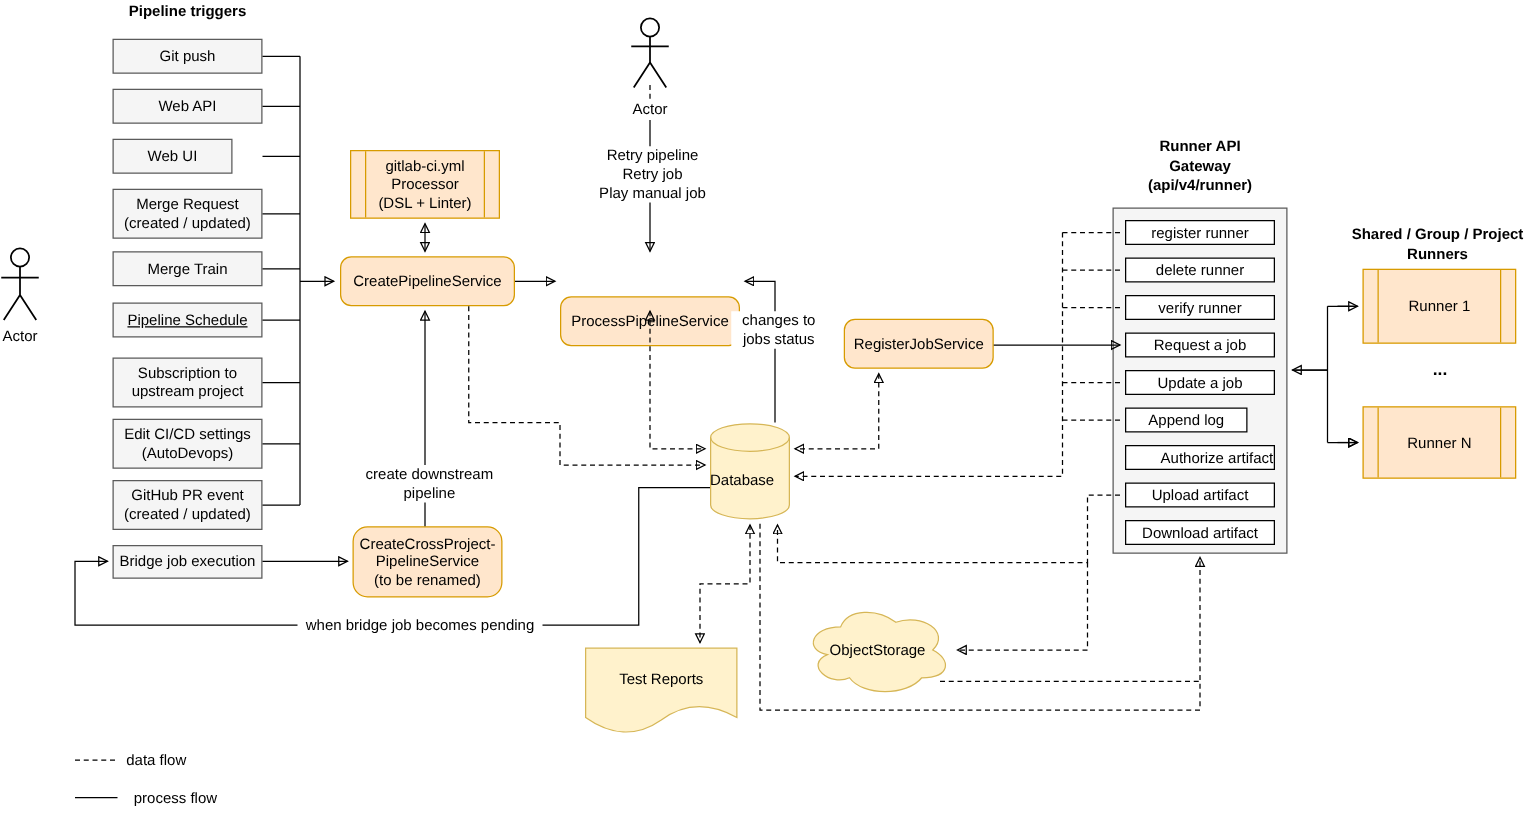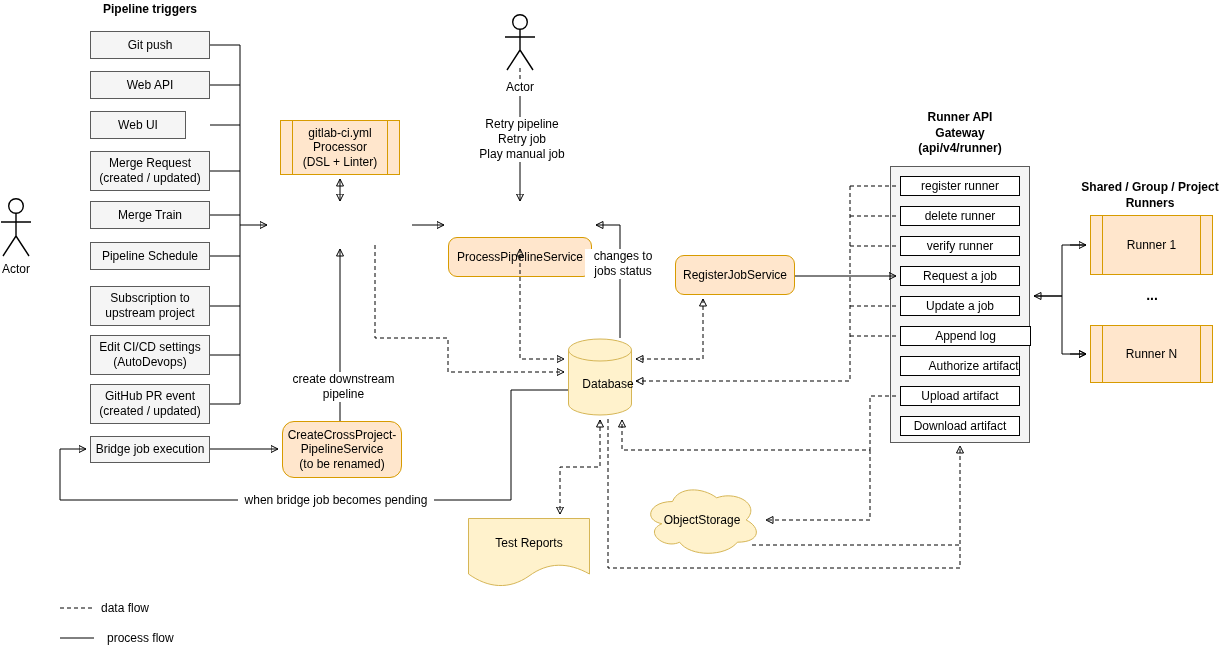--- a/index.html
+++ b/index.html
@@ -66,48 +66,49 @@
   <div class="plain" style="left:-2px;top:262px;width:36px;text-align:center;">Actor</div>
   <div class="plain" style="left:500px;top:80px;width:40px;text-align:center;">Actor</div>
   <div class="hdr" style="left:1132px;top:286px;width:40px;font-size:14px;">...</div>
 
   <div class="node trigger" style="left:90px;top:31px;width:120px;height:28px;">Git push</div>
   <div class="node trigger" style="left:90px;top:71px;width:120px;height:28px;">Web API</div>
   <div class="node trigger" style="left:90px;top:111px;width:96px;height:28px;">Web UI</div>
   <div class="node trigger" style="left:90px;top:151px;width:120px;height:40px;">Merge Request
 (created / updated)</div>
   <div class="node trigger" style="left:90px;top:201px;width:120px;height:28px;">Merge Train</div>
-  <div class="node trigger" style="left:90px;top:242px;width:120px;height:28px;">Pipeline Schedule</div>
+  <div class="node trigger" style="left:90px;top:242px;width:120px;height:28px;text-decoration:underline;">Pipeline Schedule</div>
   <div class="node trigger" style="left:90px;top:286px;width:120px;height:40px;">Subscription to
 upstream project</div>
   <div class="node trigger" style="left:90px;top:335px;width:120px;height:40px;">Edit CI/CD settings
 (AutoDevops)</div>
   <div class="node trigger" style="left:90px;top:384px;width:120px;height:40px;">GitHub PR event
 (created / updated)</div>
   <div class="node trigger" style="left:90px;top:436px;width:120px;height:27px;">Bridge job execution</div>
 
   <div class="node process" style="left:280px;top:120px;width:120px;height:55px;">gitlab-ci.yml
 Processor
 (DSL + Linter)</div>
+  <div class="node orange" style="left:272px;top:205px;width:140px;height:40px;">CreatePipelineService</div>
   <div class="node orange" style="left:448px;top:205px;width:144px;height:40px;margin-top:32px;">ProcessPipelineService</div>
   <div class="node orange" style="left:675px;top:255px;width:120px;height:40px;">RegisterJobService</div>
   <div class="node orange" style="left:282px;top:421px;width:120px;height:57px;border-radius:12px;">CreateCrossProject-
 PipelineService
 (to be renamed)</div>
-  <div class="plain" style="left:568px;top:377px;width:80px;text-align:center;">Database</div>
+  <div class="plain" style="left:568px;top:377px;width:80px;text-align:left;">Database</div>
   <div class="plain" style="left:468px;top:536px;width:122px;text-align:center;">Test Reports</div>
   <div class="plain" style="left:643px;top:513px;width:118px;text-align:center;">ObjectStorage</div>
 
   <div class="gateway" style="left:890px;top:166px;width:140px;height:277px;"></div>
   <div class="node gw-item" style="left:900px;top:176px;width:120px;height:20px;">register runner</div>
   <div class="node gw-item" style="left:900px;top:206px;width:120px;height:20px;">delete runner</div>
   <div class="node gw-item" style="left:900px;top:236px;width:120px;height:20px;">verify runner</div>
   <div class="node gw-item" style="left:900px;top:266px;width:120px;height:20px;">Request a job</div>
   <div class="node gw-item" style="left:900px;top:296px;width:120px;height:20px;">Update a job</div>
-  <div class="node gw-item" style="left:900px;top:326px;width:131px;height:20px;">Append log</div>
+  <div class="node gw-item" style="left:900px;top:326px;width:98px;height:20px;">Append log</div>
   <div class="node gw-item" style="left:900px;top:356px;width:120px;height:20px;padding-left:27px;">Authorize artifact</div>
   <div class="node gw-item" style="left:900px;top:386px;width:120px;height:20px;">Upload artifact</div>
   <div class="node gw-item" style="left:900px;top:416px;width:120px;height:20px;">Download artifact</div>
 
   <div class="node process" style="left:1090px;top:215px;width:123px;height:60px;">Runner 1</div>
   <div class="node process" style="left:1090px;top:325px;width:123px;height:58px;">Runner N</div>
 
   <svg class="layer wires" width="1226" height="651">
     <defs>
       <marker id="ah" markerWidth="9" markerHeight="9" refX="7.5" refY="4" orient="auto-start-reverse" markerUnits="userSpaceOnUse">

